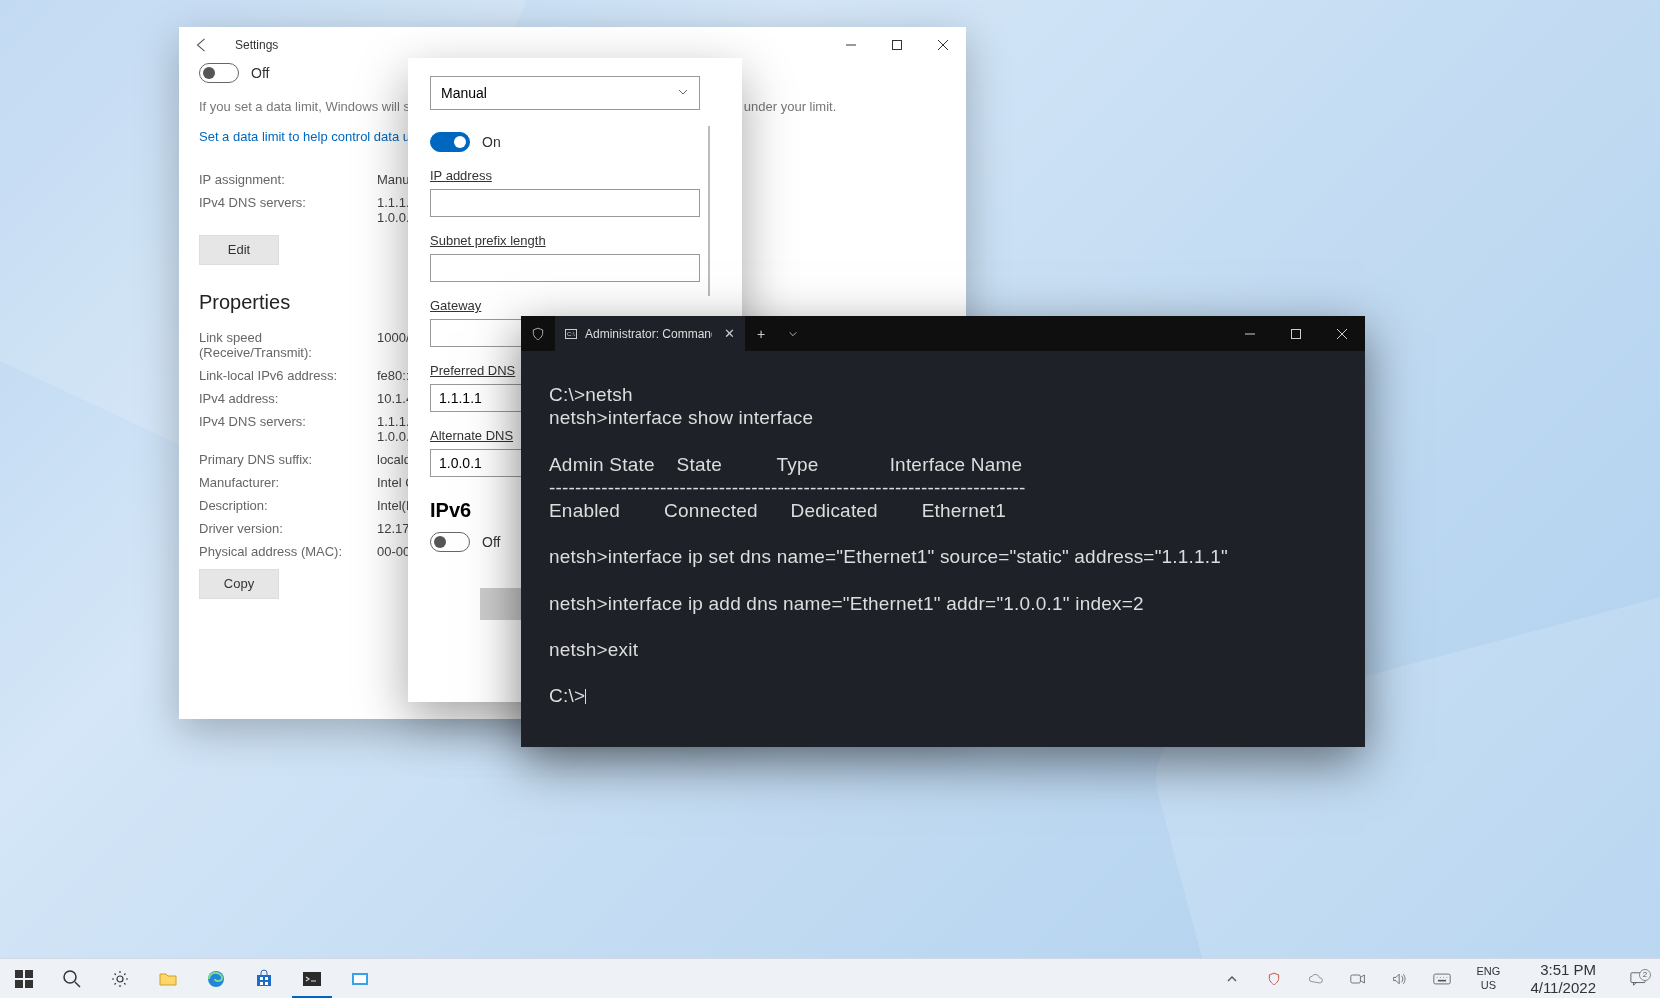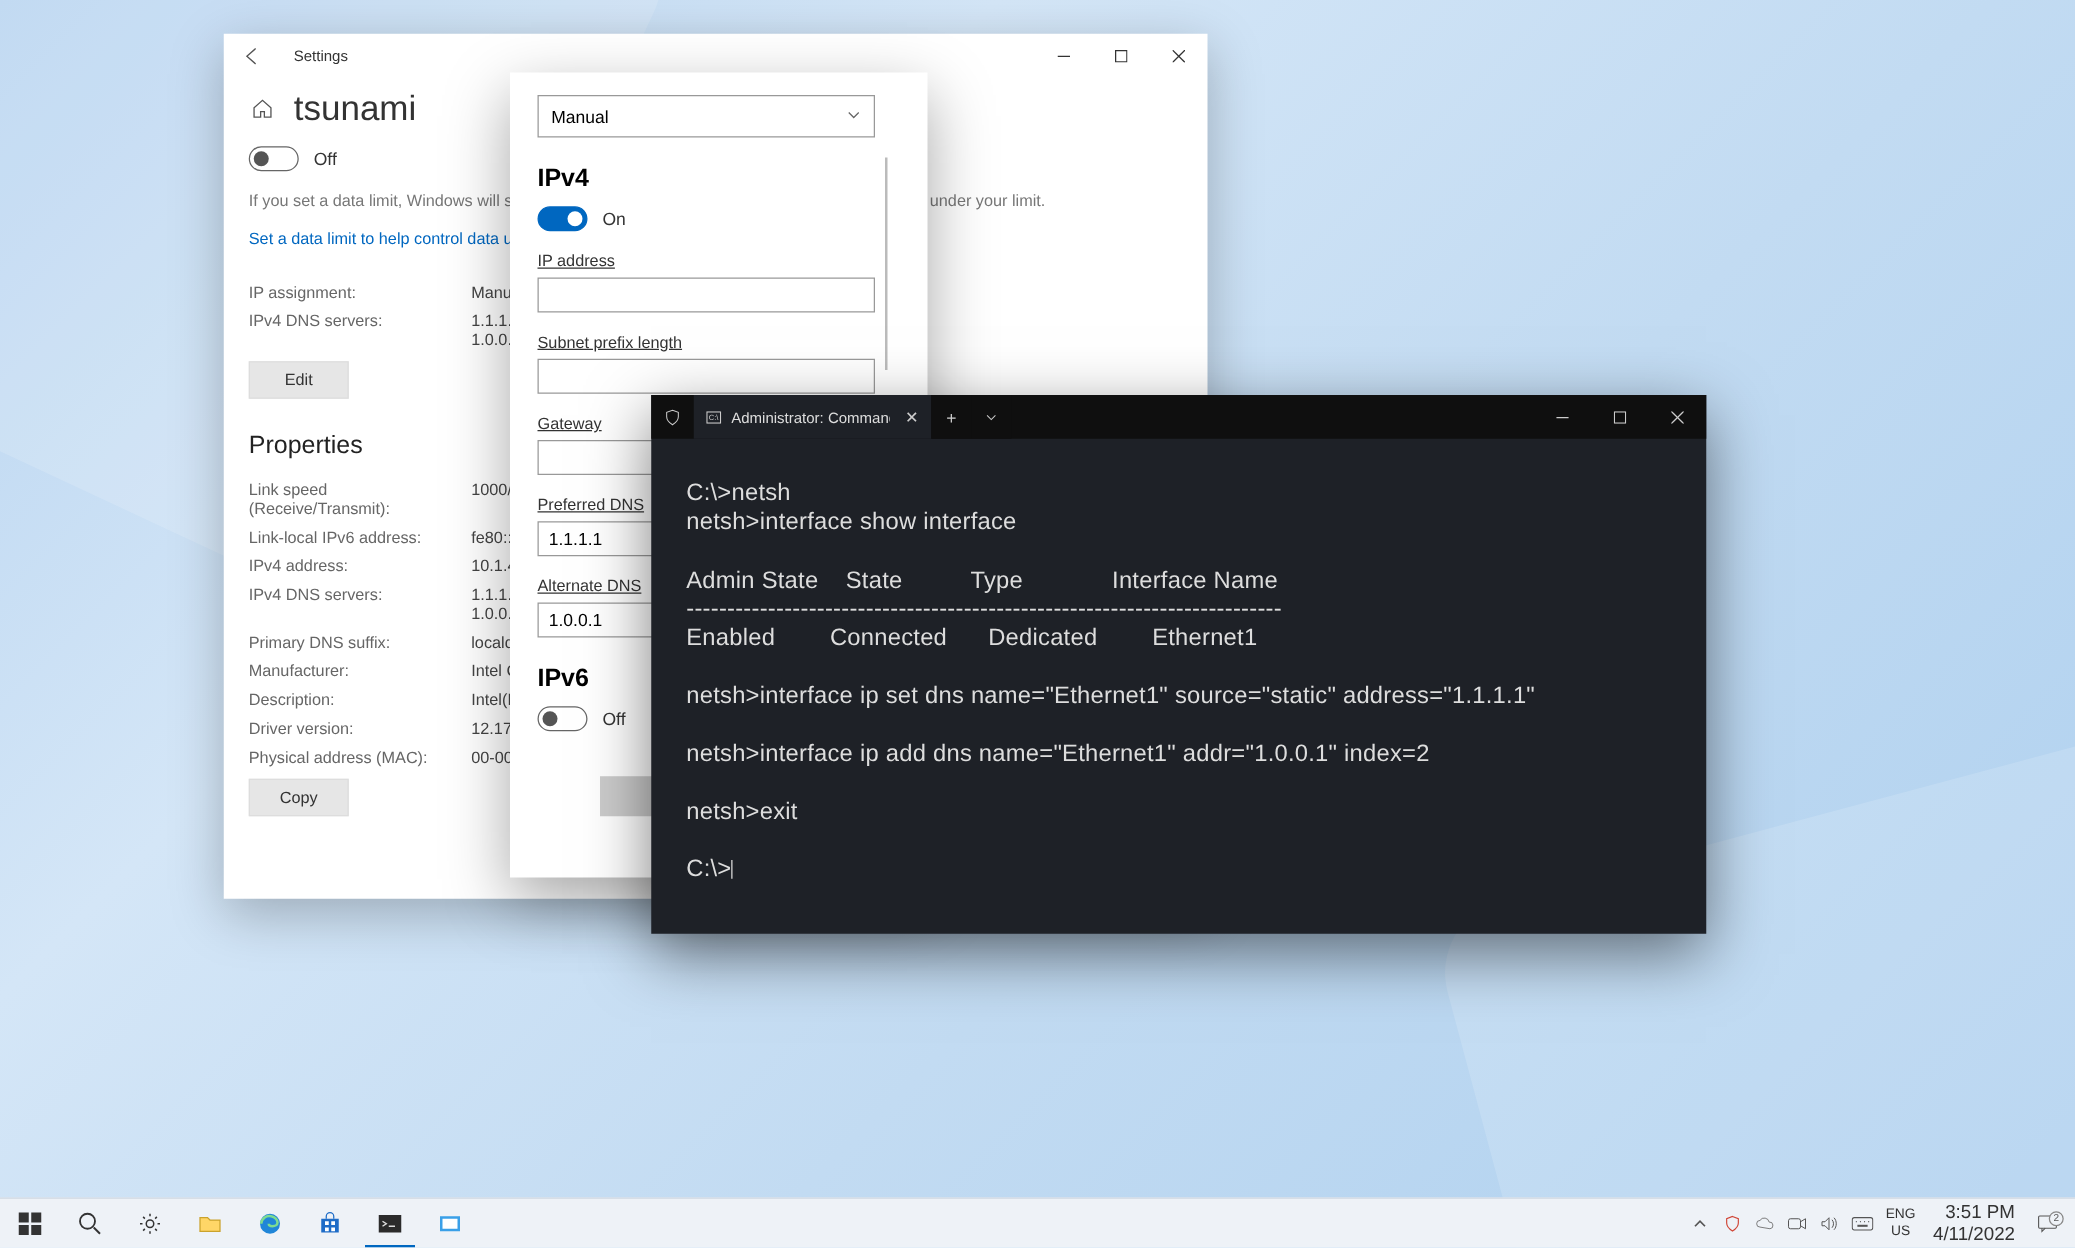--- a/index.html
+++ b/index.html
@@ -56,21 +56,21 @@
 .term-ctrl div { width:46px; display:flex; align-items:center; justify-content:center; color:#ccc; font-size:11px; }
 .term-body { flex:1; padding: 32px 14px 14px 28px; font-family: Consolas, "Cascadia Mono", monospace; font-size: 19px; color: #ddd; line-height: 1.22; white-space: pre; overflow: hidden; letter-spacing: 0.2px; }
 .cursor { display: inline-block; width: 1px; height: 15px; background: #ddd; vertical-align: -2px; }
 
 
 .taskbar { position: absolute; left:0; right:0; bottom:0; height: 40px; background: #eef2f7; border-top: 1px solid #d0d7e2; display: flex; align-items: center; }
 .tb-left { display:flex; align-items:center; height:100%; }
 .tb-btn { width: 48px; height:100%; display:flex; align-items:center; justify-content:center; color:#444; font-size: 16px; position:relative; }
 .tb-btn svg { width:20px; height:20px; }
 .tb-btn.active::after { content:""; position:absolute; left:4px; right:4px; bottom:0; height:2px; background:#0067c0; }
-.tb-right { margin-left:auto; display:flex; align-items:center; height:100%; gap: 0; padding-right: 4px; }
+.tb-right { margin-left:auto; display:flex; align-items:center; height:100%; gap: 16px; padding-right: 4px; }
 .tray-ico { width: 26px; display:flex; align-items:center; justify-content:center; color:#555; font-size:14px; }
 .lang { font-size:11px; color:#333; text-align:center; line-height:1.2; padding: 0 6px; }
 .clock { font-size:15px; color:#333; text-align:right; line-height:1.2; padding: 0 8px; }
 .notif { width: 36px; display:flex; align-items:center; justify-content:center; color:#555; position: relative; }
 .notif-badge { position:absolute; bottom:6px; right:5px; width:12px; height:12px; border-radius:50%; background:#eef2f7; border: 1px solid #888; font-size: 8px; display:flex;align-items:center;justify-content:center; color:#555; }
 </style>
 </head>
 <body>
 
 <div class="bg-deco a"></div>
@@ -97,28 +97,20 @@
         </div>
       <div>
           <svg width="10" height="10">
             <line x1="0" y1="0" x2="10" y2="10" stroke="#333"></line>
             <line x1="10" y1="0" x2="0" y2="10" stroke="#333"></line>
           </svg>
         </div>
     </div>
   </div>
   <div class="settings-body">
-    <div class="settings-header">
-      <div class="home-icon">
-        <svg width="18" height="18" viewBox="0 0 24 24">
-            <path d="M3 11 L12 3 L21 11 V21 H14 V15 H10 V21 H3 Z" stroke="#555" stroke-width="1.4" fill="none"></path>
-          </svg>
-      </div>
-      <div class="settings-h1">tsunami</div>
-    </div>
     <div class="toggle-row">
       <div class="toggle">
           <div class="knob"></div>
         </div>
       <div class="toggle-label">Off</div>
     </div>
     <div class="desc">If you set a data limit, Windows will set the metered connection setting for you to help you stay under your limit.</div>
     <a class="link">Set a data limit to help control data usage on this network</a>
 
     <div id="kv-ip">
@@ -181,21 +173,20 @@
 <div class="dlg">
   <div class="dropdown">
     <span>Manual</span>
     <span class="chev">
       <svg width="12" height="12" viewBox="0 0 12 12">
           <path d="M2 4 L6 8 L10 4" stroke="#666" fill="none"></path>
         </svg>
     </span>
   </div>
   <div class="dlg-scroll-line"></div>
-  <div class="dlg-h">IPv4</div>
   <div class="toggle-row">
     <div class="toggle on">
         <div class="knob"></div>
       </div>
     <div class="toggle-label">On</div>
   </div>
   <div class="dlg-lbl">IP address</div>
   <input class="tfld" value="" style="">
   <div class="dlg-lbl">Subnet prefix length</div>
   <input class="tfld" value="" style="">

